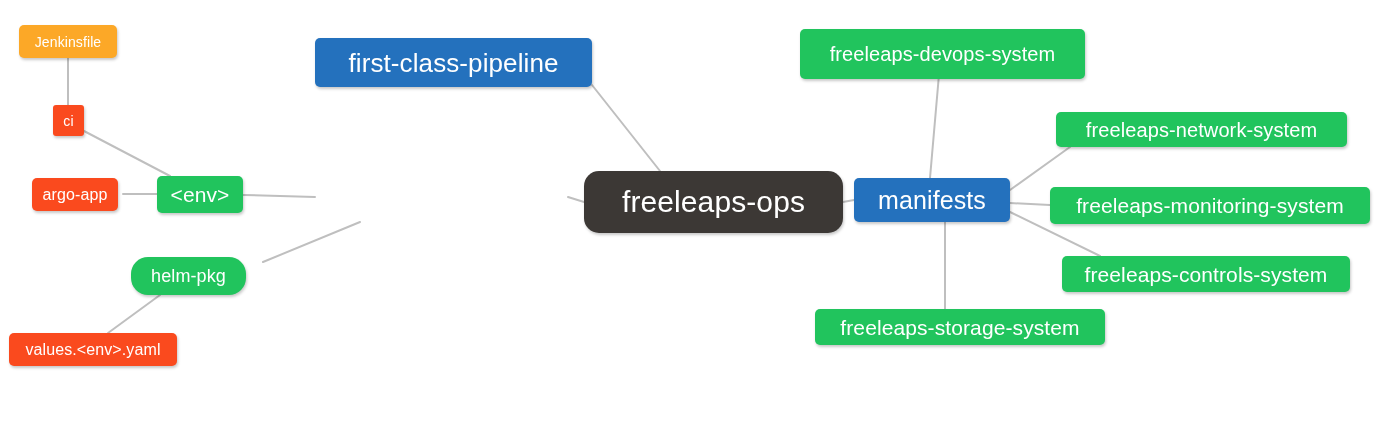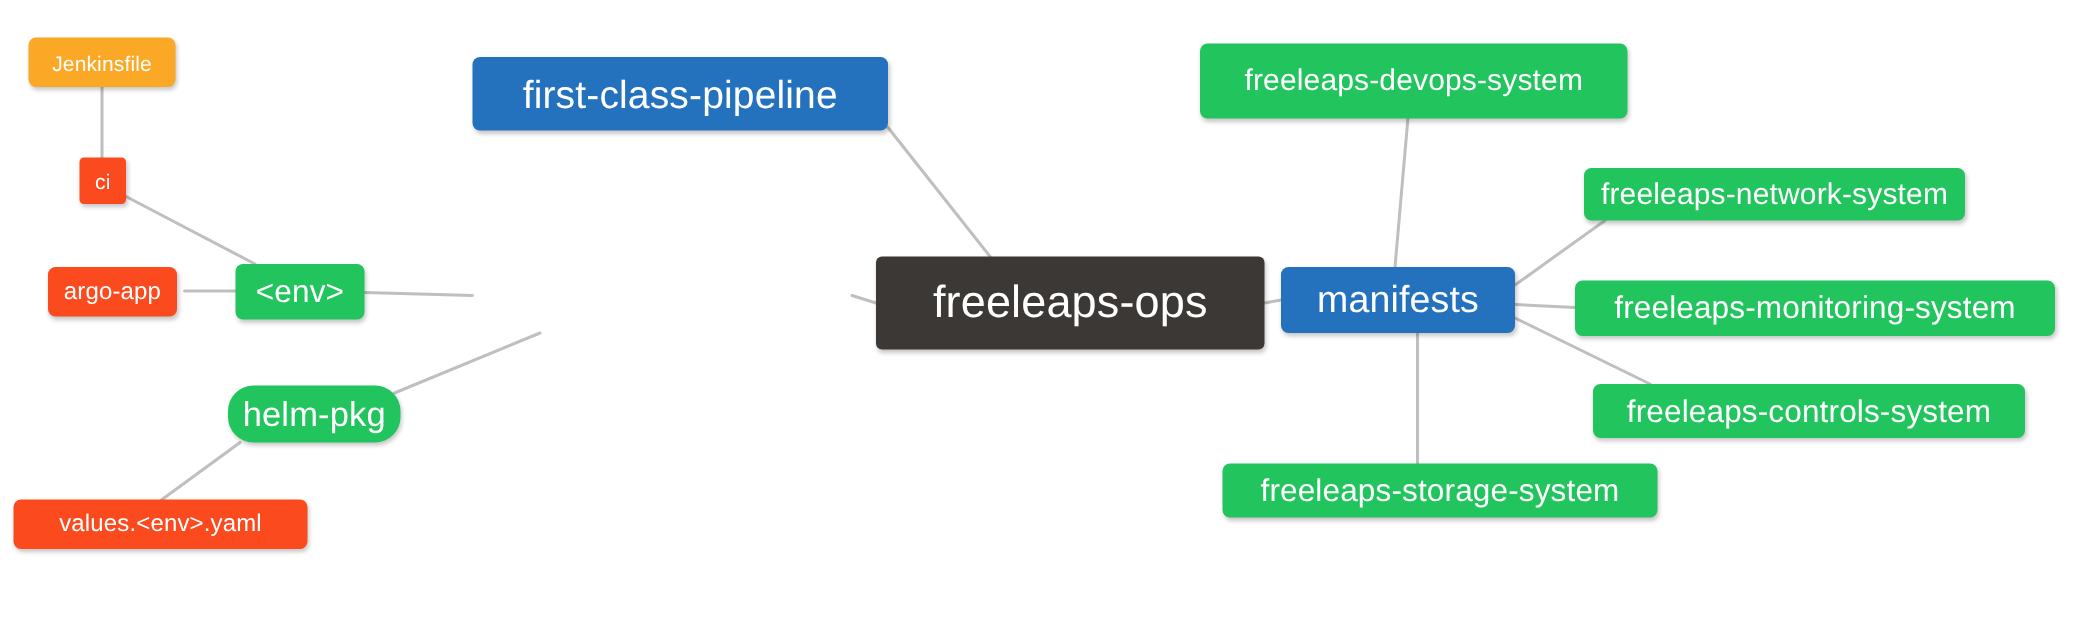--- a/index.html
+++ b/index.html
@@ -36,21 +36,21 @@
     border-radius: 5px;
     color: #ffffff;
     white-space: nowrap;
     line-height: 1;
     letter-spacing: 0.1px;
     box-shadow: 1px 2px 3px rgba(0,0,0,0.22);
     user-select: none;
     cursor: pointer;
   }
   .node.root {
-    border-radius: 4px;
+    border-radius: 15px;
   }
   .node.sq {
     border-radius: 3px;
   }
 </style>
 </head>
 <body>
 
 <div id="mindmap" style="background: rgb(255, 255, 255);">
   <svg id="edge-layer" width="1390" height="421" viewBox="0 0 1390 421" aria-hidden="true">
@@ -83,30 +83,30 @@
     </div>
     <div class="node sq" style="left: 53px; top: 105px; width: 31px; height: 31px; background: rgb(250, 74, 30); font-size: 14px;">
       <span>ci</span>
     </div>
     <div class="node" style="left: 19px; top: 25px; width: 98px; height: 33px; background: rgb(252, 168, 39); font-size: 14px;">
       <span>Jenkinsfile</span>
     </div>
     <div class="node" style="left: 32px; top: 178px; width: 86px; height: 33px; background: rgb(250, 74, 30); font-size: 16px;">
       <span>argo-app</span>
     </div>
-    <div class="node" style="left: 152px; top: 257px; width: 115px; height: 38px; background: rgb(33, 196, 93); font-size: 23px; border-radius: 17px;">
+    <div class="node" style="left: 131px; top: 257px; width: 115px; height: 38px; background: rgb(33, 196, 93); font-size: 18px; border-radius: 17px;">
       <span>helm-pkg</span>
     </div>
-    <div class="node" style="left: 9px; top: 333px; width: 196px; height: 33px; background: rgb(250, 74, 30); font-size: 16px;">
+    <div class="node" style="left: 9px; top: 333px; width: 168px; height: 33px; background: rgb(250, 74, 30); font-size: 16px;">
       <span>values.&lt;env&gt;.yaml</span>
     </div>
     <div class="node" style="left: 800px; top: 29px; width: 285px; height: 50px; background: rgb(33, 196, 93); font-size: 20px;">
       <span>freeleaps-devops-system</span>
     </div>
-    <div class="node" style="left: 1056px; top: 112px; width: 254px; height: 35px; background: rgb(33, 196, 93); font-size: 20px;">
+    <div class="node" style="left: 1056px; top: 112px; width: 291px; height: 35px; background: rgb(33, 196, 93); font-size: 20px;">
       <span>freeleaps-network-system</span>
     </div>
     <div class="node" style="left: 1050px; top: 187px; width: 320px; height: 37px; background: rgb(33, 196, 93); font-size: 21px;">
       <span>freeleaps-monitoring-system</span>
     </div>
     <div class="node" style="left: 1062px; top: 256px; width: 288px; height: 36px; background: rgb(33, 196, 93); font-size: 21px;">
       <span>freeleaps-controls-system</span>
     </div>
     <div class="node" style="left: 815px; top: 309px; width: 290px; height: 36px; background: rgb(33, 196, 93); font-size: 21px;">
       <span>freeleaps-storage-system</span>

